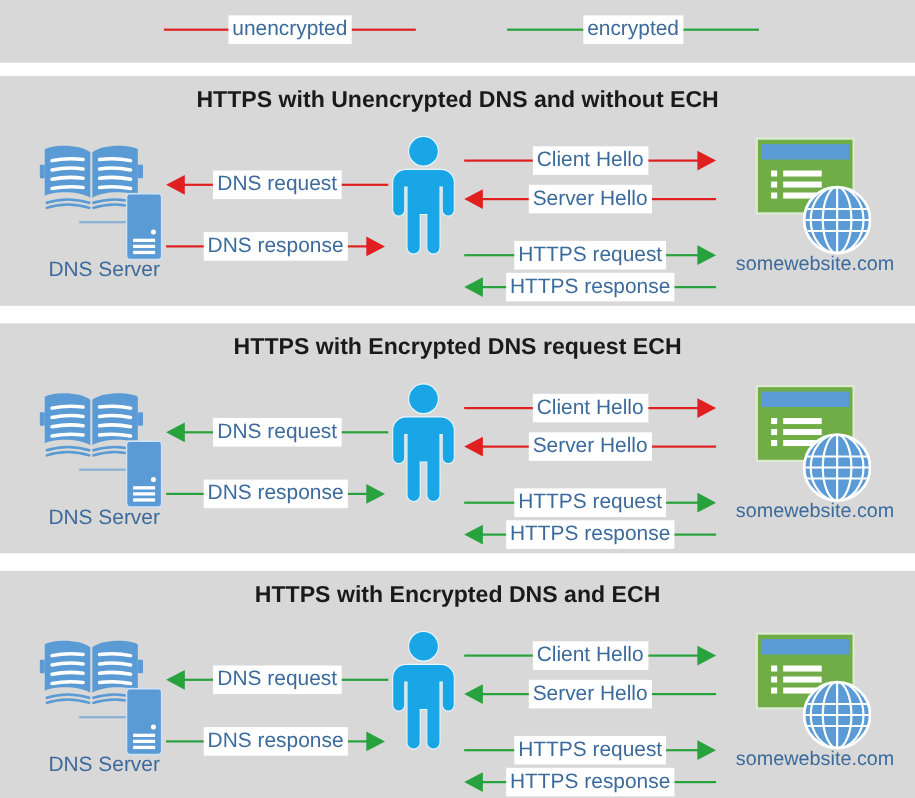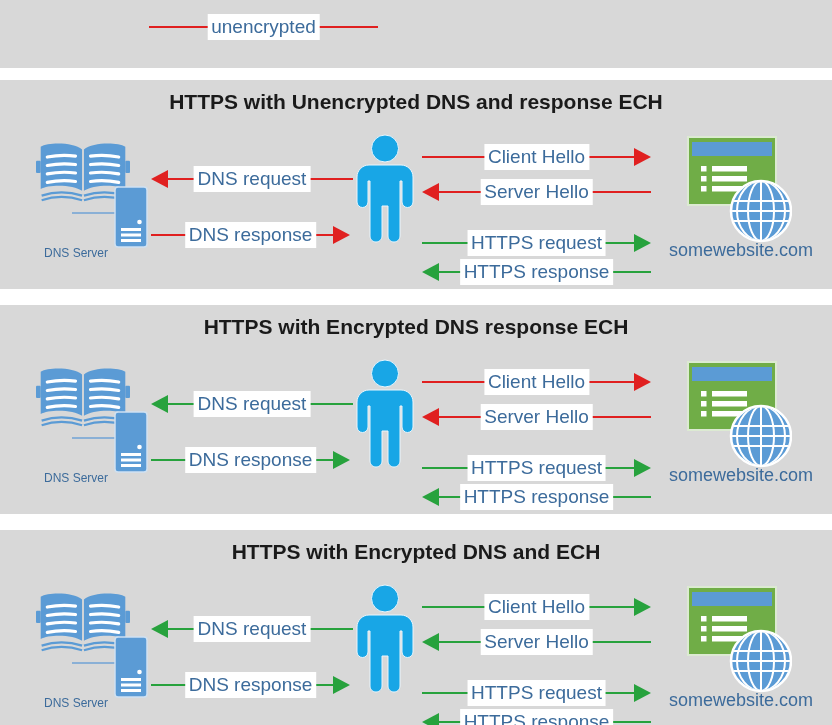--- a/index.html
+++ b/index.html
@@ -4,21 +4,21 @@
 <style>
   * { box-sizing: border-box; }
   html, body { margin: 0; padding: 0; }
   body {
     width: 832px;
     background: #ffffff;
     font-family: "Liberation Sans", sans-serif;
   }
   .legend-bar {
     position: relative;
-    height: 68px;
+    height: 57px;
     background: var(--panel-bg, #d8d8d8);
     margin-bottom: 12px;
   }
   .panel {
     position: relative;
     height: 209px;
     background: var(--panel-bg, #d8d8d8);
     margin-bottom: 16px;
   }
   .panel:last-child { margin-bottom: 0; }
@@ -63,21 +63,21 @@
     background: currentColor;
   }
   
   .book      { position: absolute; left: 36px;  top: 60px;  width: 94px;  height: 66px; }
   .connector { position: absolute; left: 72px;  top: 132px; width: 46px;  height: 2px; background: #8ab0d6; }
   .server    { position: absolute; left: 114px; top: 106px; width: 34px;  height: 62px; }
   .person    { position: absolute; left: 356px; top: 54px;  width: 58px;  height: 112px; }
   .website   { position: absolute; left: 686px; top: 55px;  width: 106px; height: 108px; }
   .dns-label {
     position: absolute; left: 44px; top: 166px;
-    font-size: 12px; color: var(--label-text, #3c6b9b);
+    font-size: 19px; color: var(--label-text, #3c6b9b);
   }
   .web-label {
     position: absolute; left: 660px; width: 162px; top: 160px;
     text-align: center; font-size: 18px; color: var(--label-text, #3c6b9b);
   }
   
   .a-dnsreq { left: 151px; top: 86px;  width: 202px; text-align: right; }
   .a-dnsres { left: 151px; top: 142px; width: 199px; }
   .a-ch     { left: 422px; top: 64px;  width: 229px; }
   .a-sh     { left: 422px; top: 99px;  width: 229px; }
@@ -146,24 +146,28 @@
       </g>
     </g>
   </defs>
 </svg>
 
 <header class="legend-bar">
   <div class="legend-item l-unenc" style="color: rgb(224, 32, 32);">
     <span class="shaft"></span>
     <span class="albl">unencrypted</span>
   </div>
+  <div class="legend-item l-enc" style="color: rgb(39, 162, 61);">
+    <span class="shaft"></span>
+    <span class="albl">encrypted</span>
+  </div>
 </header>
 
 <section class="panel">
-  <h2 class="panel-title">HTTPS with Unencrypted DNS and response ECH</h2>
+  <h2 class="panel-title">HTTPS with Unencrypted DNS and without ECH</h2>
 
   <svg class="book" viewBox="0 0 100 70">
       <use href="#icon-book"></use>
     </svg>
   <div class="connector"></div>
   <svg class="server" viewBox="0 0 34 62">
       <use href="#icon-server"></use>
     </svg>
   <div class="dns-label">DNS Server</div>
 
@@ -202,21 +206,21 @@
     <span class="albl">HTTPS request</span>
   </div>
   <div class="arrow a-hres dir-left" style="color: rgb(39, 162, 61);">
     <span class="shaft"></span>
       <span class="head"></span>
     <span class="albl">HTTPS response</span>
   </div>
 </section>
 
 <section class="panel">
-  <h2 class="panel-title">HTTPS with Encrypted DNS response ECH</h2>
+  <h2 class="panel-title">HTTPS with Encrypted DNS request ECH</h2>
 
   <svg class="book" viewBox="0 0 100 70">
       <use href="#icon-book"></use>
     </svg>
   <div class="connector"></div>
   <svg class="server" viewBox="0 0 34 62">
       <use href="#icon-server"></use>
     </svg>
   <div class="dns-label">DNS Server</div>
 

